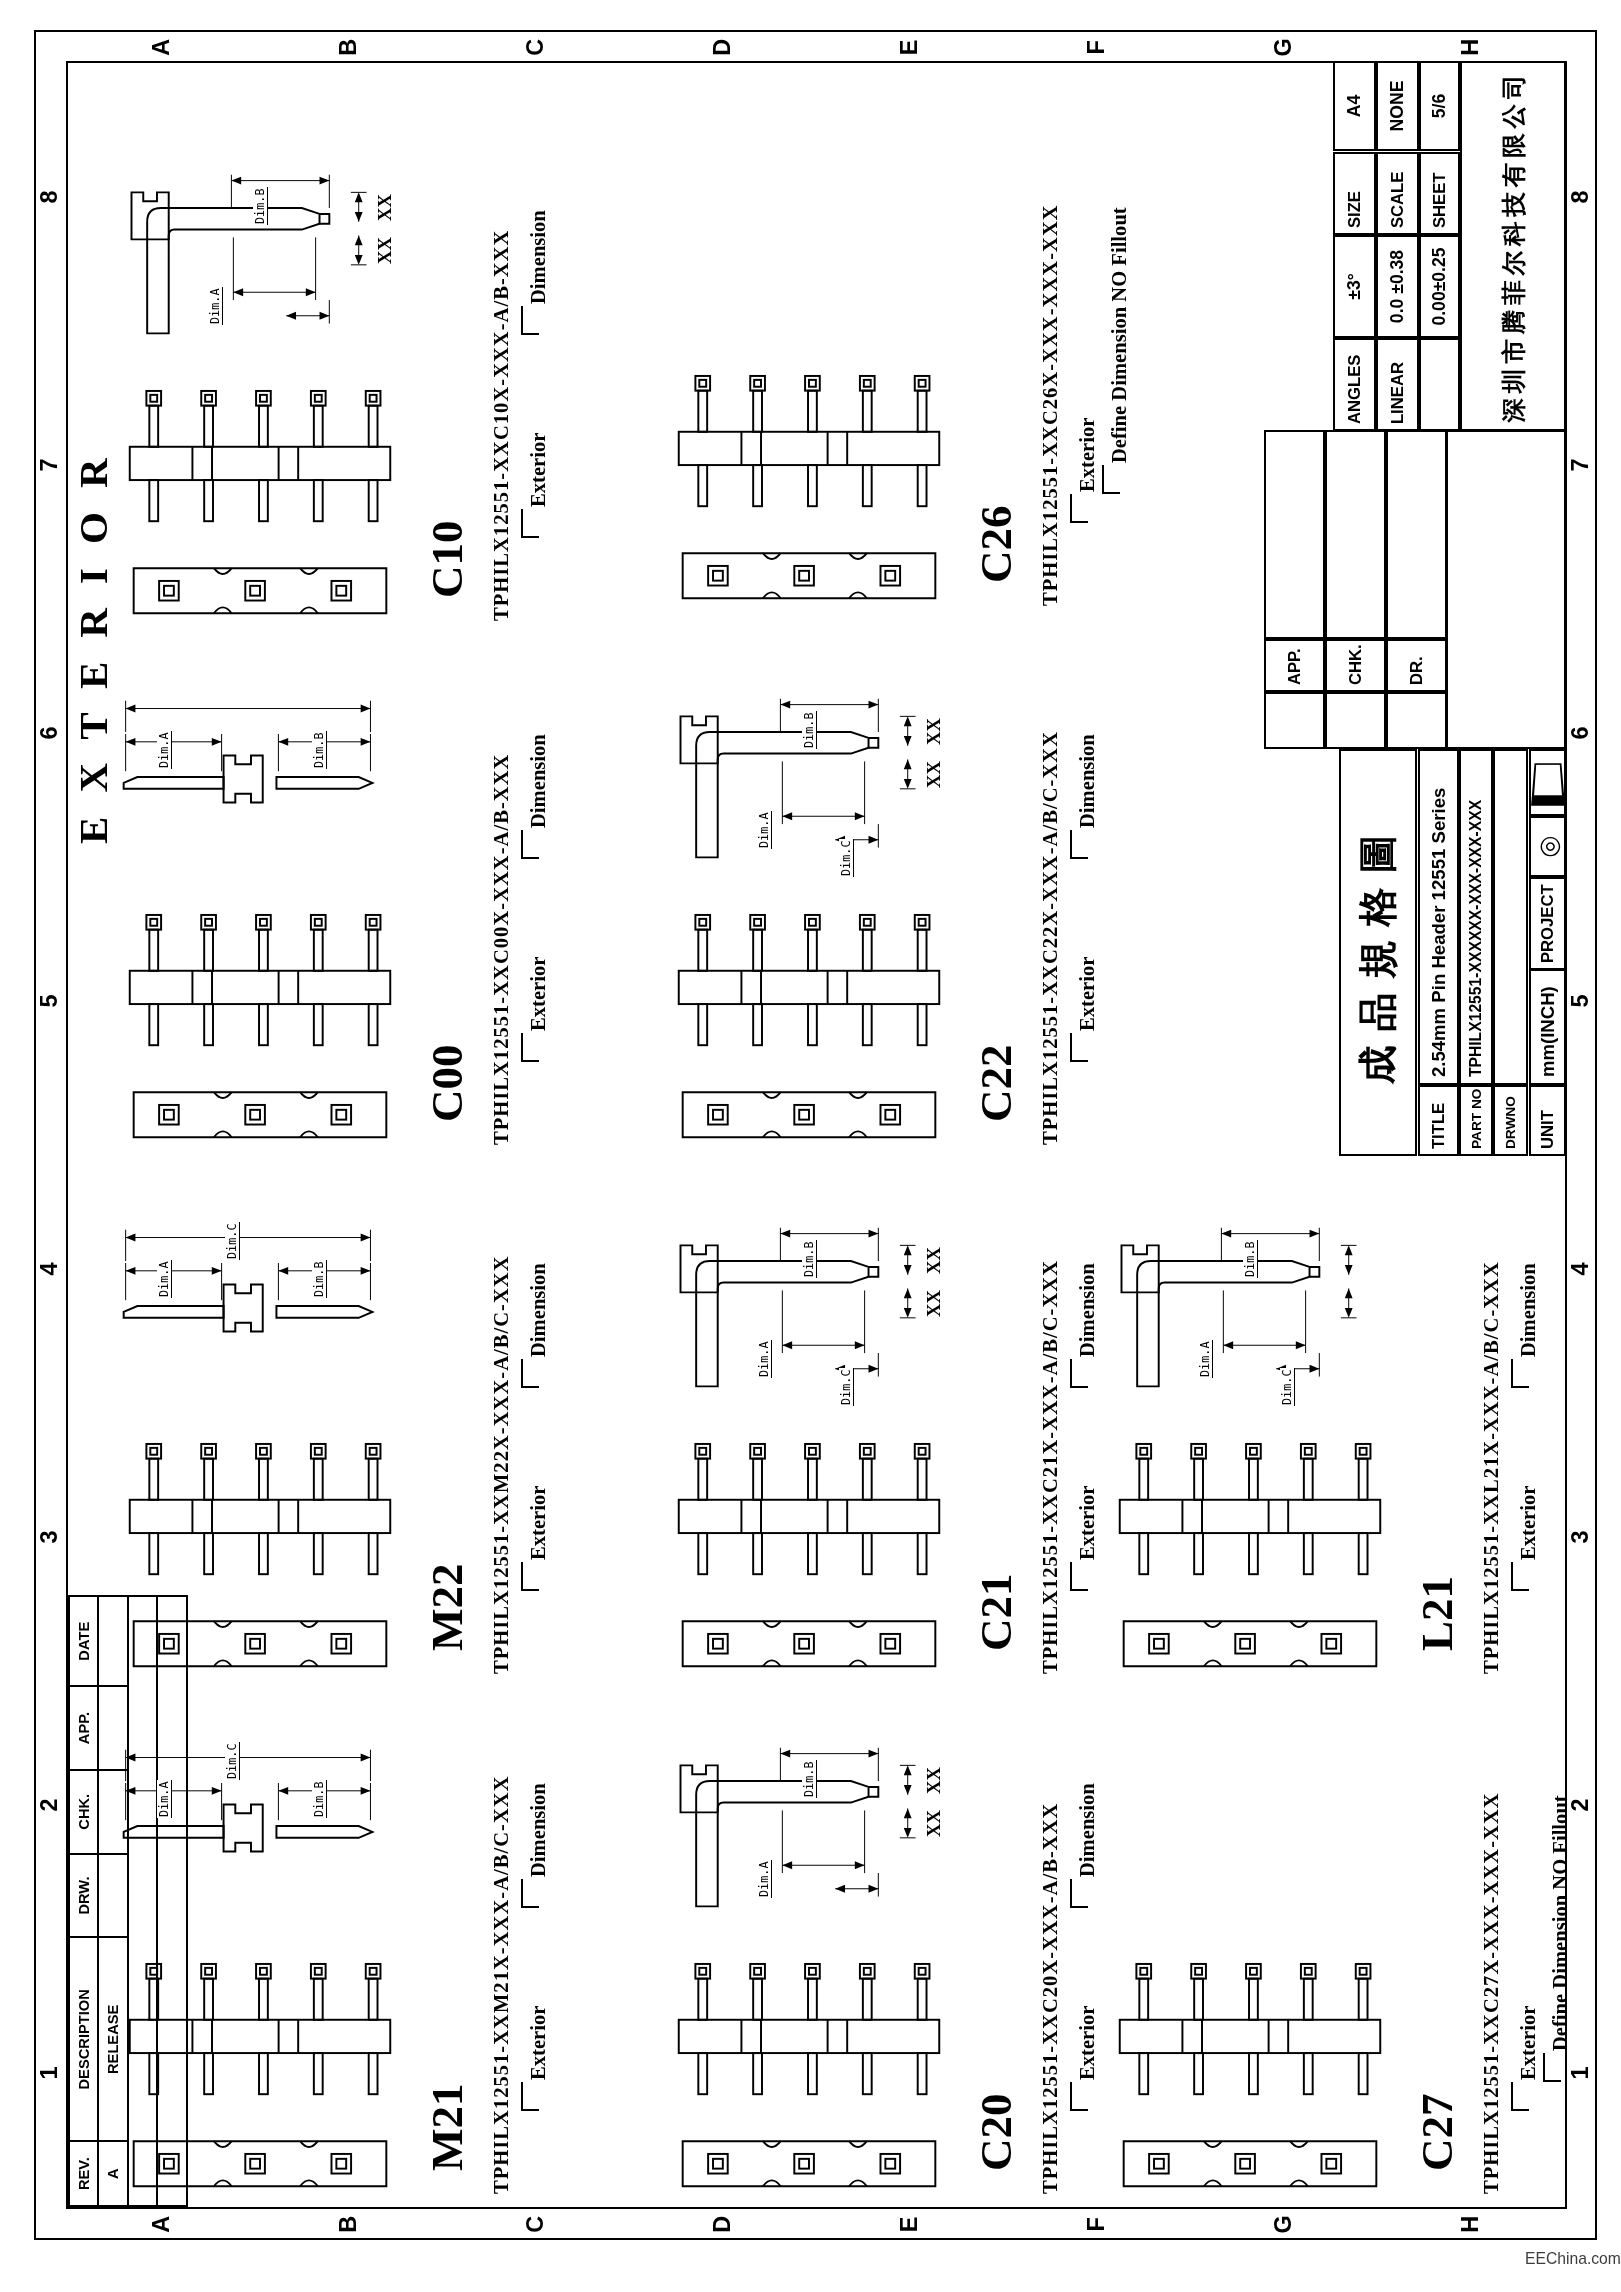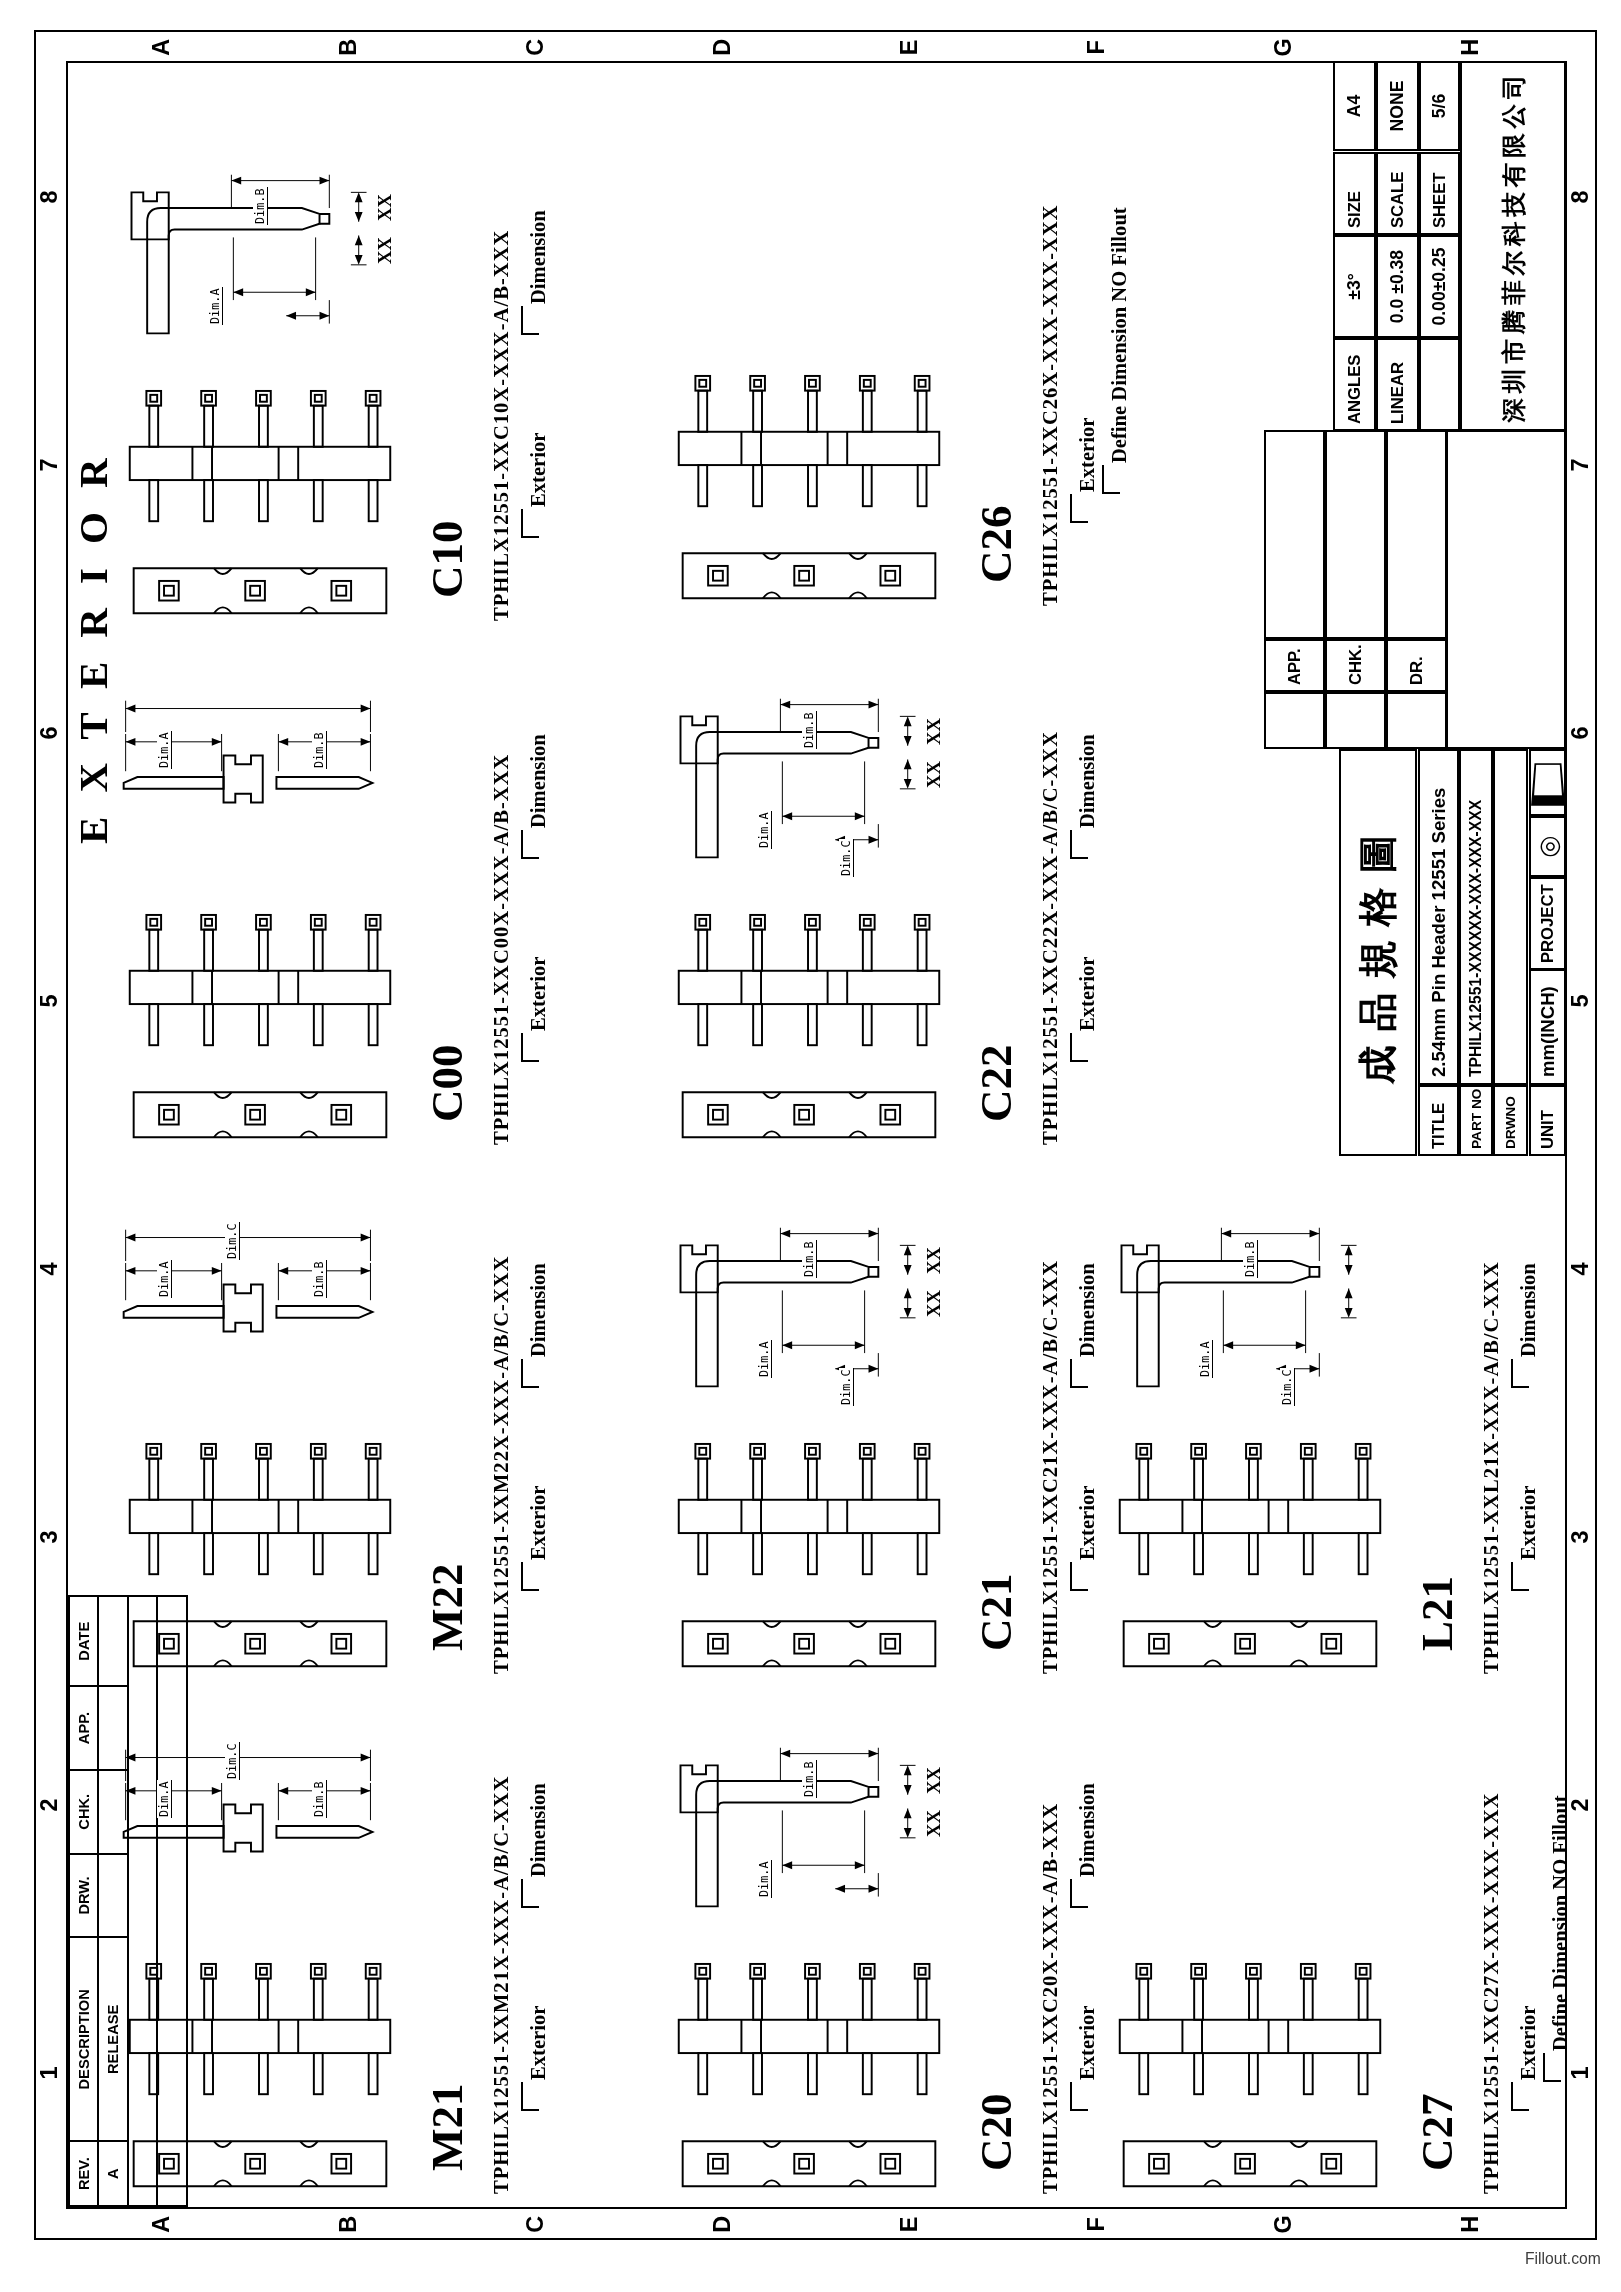--- a/index.html
+++ b/index.html
@@ -769,15 +769,15 @@
       <div class="cell lab" style="left:921px;top:112px;width:83px;height:43px">SCALE</div>
       <div class="cell tolval" style="left:1005px;top:112px;width:90px;height:43px">NONE</div>
       <div class="cell" style="left:725px;top:155px;width:93px;height:41px"></div>
       <div class="cell tolval" style="left:818px;top:155px;width:103px;height:41px">0.00±0.25</div>
       <div class="cell lab" style="left:921px;top:155px;width:83px;height:41px">SHEET</div>
       <div class="cell tolval" style="left:1005px;top:155px;width:90px;height:41px">5/6</div>
       <div class="cell company" style="left:725px;top:196px;width:370px;height:106px">深圳市腾菲尔科技有限公司</div>
     </div>
   </div>
 
-  <div class="watermark">Fillout.com</div>
+  <div class="watermark">EEChina.com</div>
 </div>
 
 
 </body></html>

